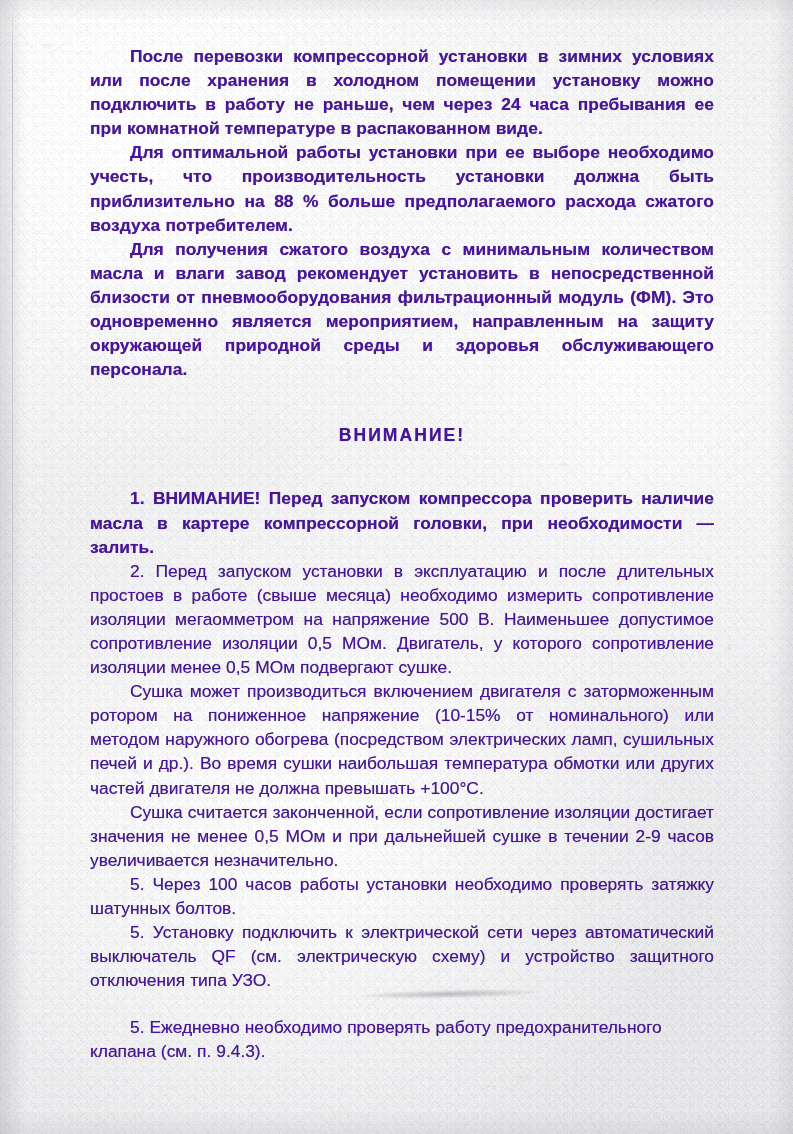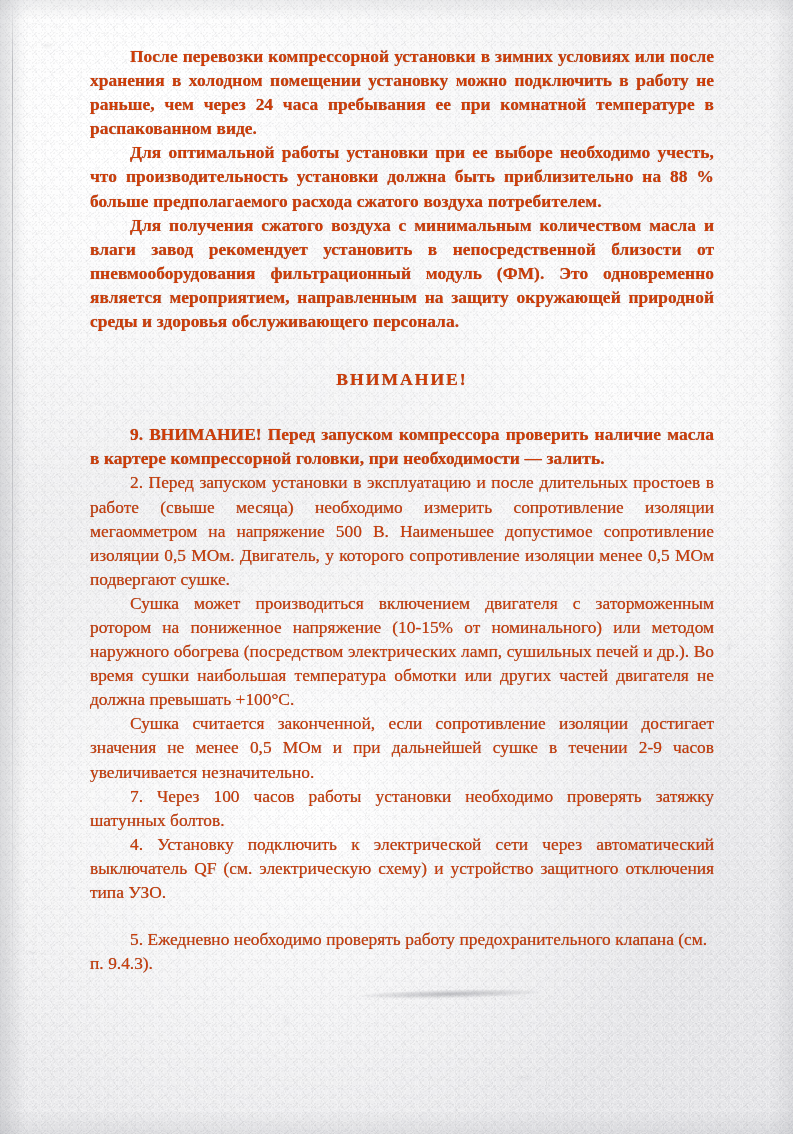--- a/index.html
+++ b/index.html
@@ -7,22 +7,22 @@
     margin: 0;
     padding: 0;
     background: #6e6e6e;
   }
   #page {
     position: relative;
     width: 793px;
     height: 1134px;
     overflow: hidden;
     background-color: #ececed;
-    font-family: Liberation Serif, serif;
-    color: #c2410c;
+    font-family: Liberation Sans, sans-serif;
+    color: #4c1d95;
     filter: contrast(1.02);
   }
   
   .tex {
     position: absolute;
     inset: 0;
     pointer-events: none;
   }
   .tex-base {
     background:
@@ -111,21 +111,21 @@
     letter-spacing: -0.02px;
     word-spacing: 0.2px;
     text-shadow: 0 0 0.7px rgba(20,22,26,.55);
   }
   p.bold {
     font-weight: bold;
     letter-spacing: 0.05px;
   }
   p.last-flush { text-align: left; margin-top: 23px; }
   h2.heading {
-    margin: 8px;
+    margin: 16px;
     font-size: 17.6px;
     line-height: 24.1px;
     font-weight: bold;
     text-align: center;
     letter-spacing: 2.0px;
     text-shadow: 0 0 0.7px rgba(20,22,26,.6);
   }
   .gap-head-before { height: 26px; }
   .gap-head-after { height: 23px; }
 
@@ -154,30 +154,30 @@
     <p class="para bold">Для оптимальной работы установки при ее выборе необходимо учесть, что производительность установки должна быть приблизительно на 88 % больше предполагаемого расхода сжатого воздуха потребителем.</p>
 
     <p class="para bold">Для получения сжатого воздуха с минимальным количеством масла и влаги завод рекомендует установить в непосредственной близости от пневмооборудования фильтрационный модуль (ФМ). Это одновременно является мероприятием, направленным на защиту окружающей природной среды и здоровья обслуживающего персонала.</p>
 
     <div class="gap-head-before"></div>
 
     <h2 class="heading">ВНИМАНИЕ!</h2>
 
     <div class="gap-head-after"></div>
 
-    <p class="para bold">9. ВНИМАНИЕ! Перед запуском компрессора проверить наличие масла в картере компрессорной головки, при необходимости — залить.</p>
+    <p class="para bold">1. ВНИМАНИЕ! Перед запуском компрессора проверить наличие масла в картере компрессорной головки, при необходимости — залить.</p>
 
     <p class="para">2. Перед запуском установки в эксплуатацию и после длительных простоев в работе (свыше месяца) необходимо измерить сопротивление изоляции мегаомметром на напряжение 500 В. Наименьшее допустимое сопротивление изоляции 0,5 МОм. Двигатель, у которого сопротивление изоляции менее 0,5 МОм подвергают сушке.</p>
 
     <p class="para">Сушка может производиться включением двигателя с заторможенным ротором на пониженное напряжение (10-15% от номинального) или методом наружного обогрева (посредством электрических ламп, сушильных печей и др.). Во время сушки наибольшая температура обмотки или других частей двигателя не должна превышать +100°С.</p>
 
     <p class="para">Сушка считается законченной, если сопротивление изоляции достигает значения не менее 0,5 МОм и при дальнейшей сушке в течении 2-9 часов увеличивается незначительно.</p>
 
-    <p class="para">7. Через 100 часов работы установки необходимо проверять затяжку шатунных болтов.</p>
+    <p class="para">5. Через 100 часов работы установки необходимо проверять затяжку шатунных болтов.</p>
 
-    <p class="para">4. Установку подключить к электрической сети через автоматический выключатель QF (см. электрическую   схему) и устройство защитного отключения типа УЗО.</p>
+    <p class="para">5. Установку подключить к электрической сети через автоматический выключатель QF (см. электрическую   схему) и устройство защитного отключения типа УЗО.</p>
 
     <p class="para last-flush">5. Ежедневно необходимо проверять работу предохранительного клапана (см. п. 9.4.3).</p>
 
   </div>
 
   <div class="tex tex-vignette"></div>
 </div>
 
 </body></html>

